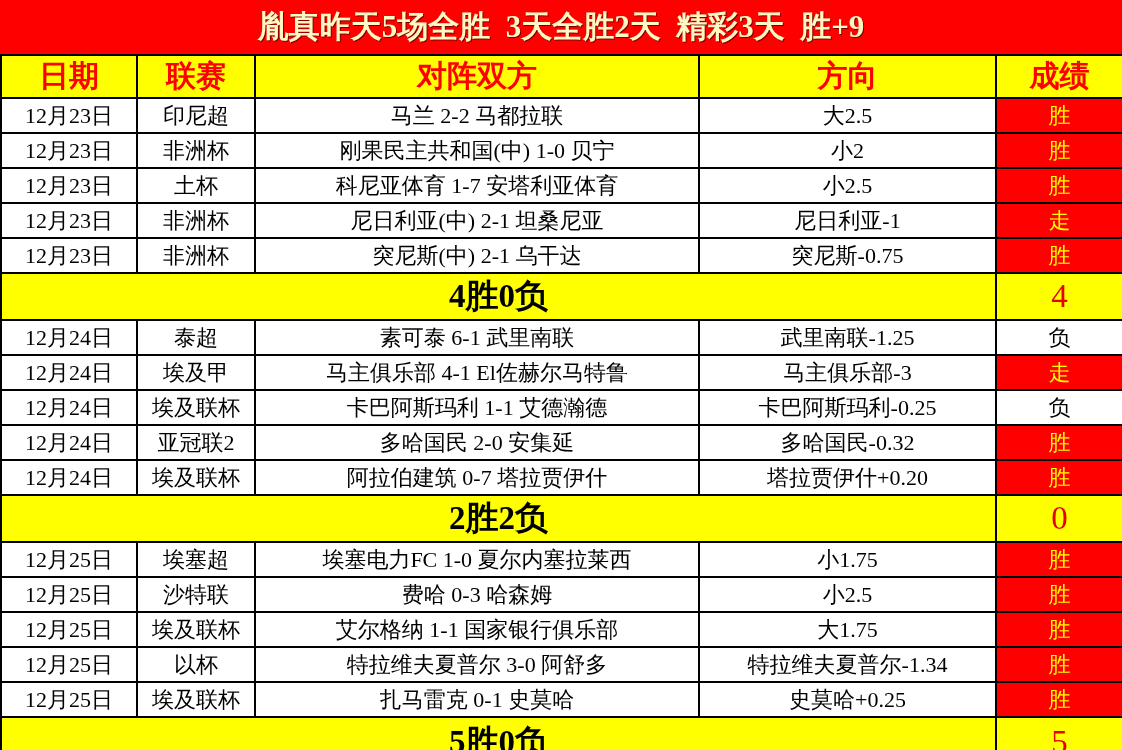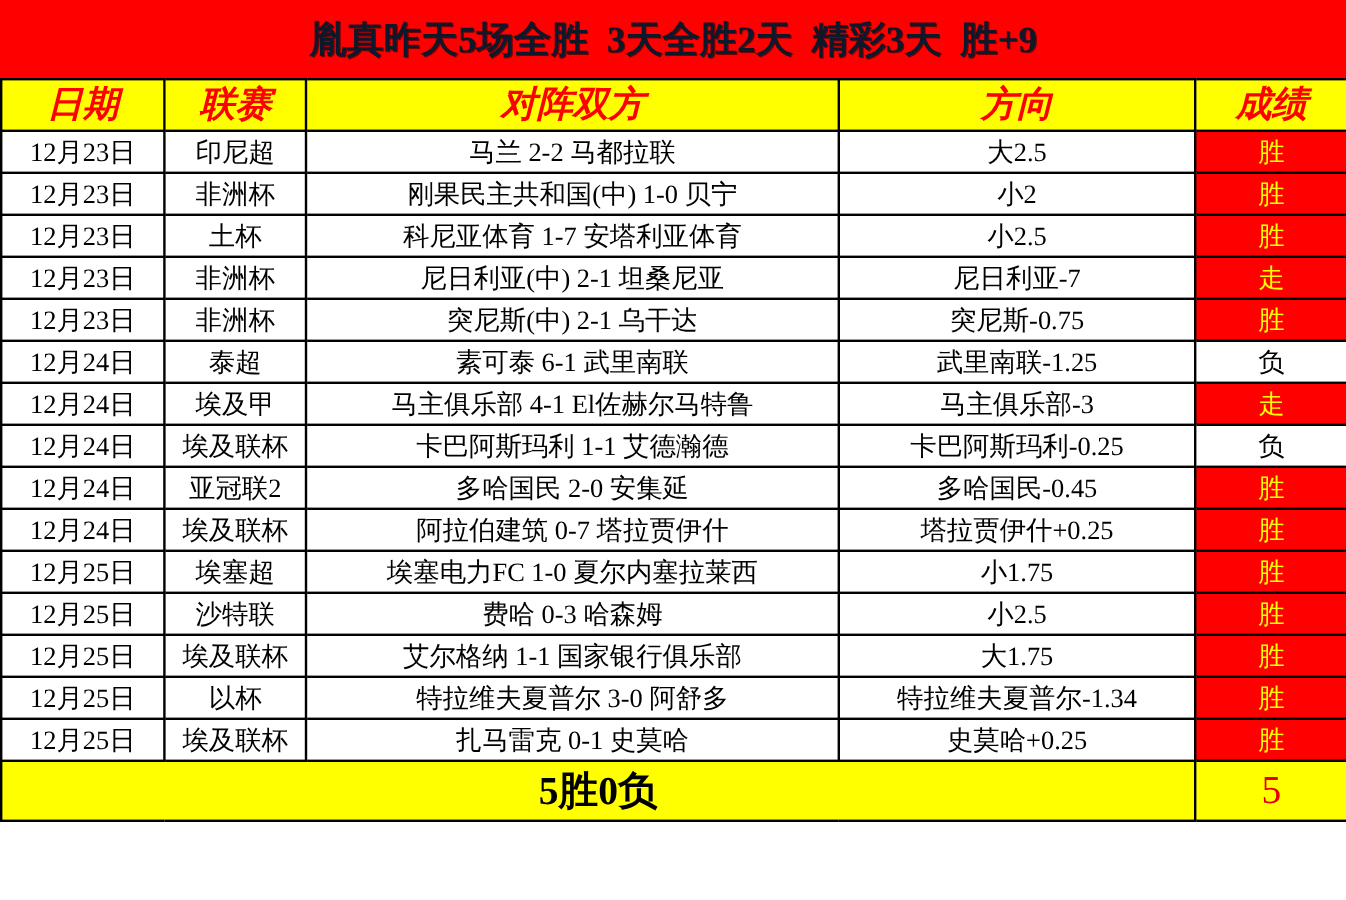--- a/index.html
+++ b/index.html
@@ -2,22 +2,22 @@
 <html><head>
 <meta charset="utf-8">
 <style>
   html,body{margin:0;padding:0;}
   body{
     width:1122px;height:750px;background:#ffffff;
     font-family:"Liberation Serif","DejaVu Serif",serif;
     overflow:hidden;
   }
   .banner{
-    width:1122px;height:65px;
-    background:#ff0000;color:#0f172a;
+    width:1122px;height:54px;
+    background:#ff0000;color:#fef9c3;
     display:flex;align-items:center;justify-content:center;
     font-size:31px;font-weight:bold;
     white-space:pre;
     text-shadow:1px 1px 0 #7a0000;
   }
   table.results{
     width:1122px;border-collapse:collapse;table-layout:fixed;
     border:2px solid #000;
   }
   col.c-date{width:136px;}
@@ -26,21 +26,21 @@
   col.c-direction{width:297px;}
   col.c-result{width:127px;}
   th,td{
     border:2px solid #000;
     text-align:center;vertical-align:middle;
     overflow:hidden;white-space:nowrap;
     padding:0 2px;box-sizing:border-box;
   }
   thead th{
     height:41px;background:#ffff00;color:#ff0000;
-    font-size:30px;font-weight:bold;font-style:italic;
+    font-size:30px;font-weight:bold;
   }
   tr.match-row td{
     height:35px;background:#ffffff;color:#000000;
     font-size:22px;font-weight:normal;
   }
   td.result-cell.win, td.result-cell.push{
     background:#ff0000;color:#ffff00;
   }
   td.result-cell.loss{
     background:#ffffff;color:#000000;
@@ -94,29 +94,33 @@
         <td class="date-cell">12月23日</td>
         <td class="league-cell">土杯</td>
         <td class="match-cell">科尼亚体育 1-7 安塔利亚体育</td>
         <td class="direction-cell">小2.5</td>
         <td class="result-cell win">胜</td>
       </tr>
       <tr class="match-row">
         <td class="date-cell">12月23日</td>
         <td class="league-cell">非洲杯</td>
         <td class="match-cell">尼日利亚(中) 2-1 坦桑尼亚</td>
-        <td class="direction-cell">尼日利亚-7</td>
+        <td class="direction-cell">尼日利亚-1</td>
         <td class="result-cell push">走</td>
       </tr>
       <tr class="match-row">
         <td class="date-cell">12月23日</td>
         <td class="league-cell">非洲杯</td>
         <td class="match-cell">突尼斯(中) 2-1 乌干达</td>
         <td class="direction-cell">突尼斯-0.75</td>
         <td class="result-cell win">胜</td>
+      </tr>
+      <tr class="summary-row">
+        <td class="summary-label" colspan="4">4胜0负</td>
+        <td class="summary-score">4</td>
       </tr>
       <tr class="match-row">
         <td class="date-cell">12月24日</td>
         <td class="league-cell">泰超</td>
         <td class="match-cell">素可泰 6-1 武里南联</td>
         <td class="direction-cell">武里南联-1.25</td>
         <td class="result-cell loss">负</td>
       </tr>
       <tr class="match-row">
         <td class="date-cell">12月24日</td>
@@ -129,29 +133,33 @@
         <td class="date-cell">12月24日</td>
         <td class="league-cell">埃及联杯</td>
         <td class="match-cell">卡巴阿斯玛利 1-1 艾德瀚德</td>
         <td class="direction-cell">卡巴阿斯玛利-0.25</td>
         <td class="result-cell loss">负</td>
       </tr>
       <tr class="match-row">
         <td class="date-cell">12月24日</td>
         <td class="league-cell">亚冠联2</td>
         <td class="match-cell">多哈国民 2-0 安集延</td>
-        <td class="direction-cell">多哈国民-0.45</td>
+        <td class="direction-cell">多哈国民-0.32</td>
         <td class="result-cell win">胜</td>
       </tr>
       <tr class="match-row">
         <td class="date-cell">12月24日</td>
         <td class="league-cell">埃及联杯</td>
         <td class="match-cell">阿拉伯建筑 0-7 塔拉贾伊什</td>
-        <td class="direction-cell">塔拉贾伊什+0.25</td>
+        <td class="direction-cell">塔拉贾伊什+0.20</td>
         <td class="result-cell win">胜</td>
+      </tr>
+      <tr class="summary-row">
+        <td class="summary-label" colspan="4">2胜2负</td>
+        <td class="summary-score">0</td>
       </tr>
       <tr class="match-row">
         <td class="date-cell">12月25日</td>
         <td class="league-cell">埃塞超</td>
         <td class="match-cell">埃塞电力FC 1-0 夏尔内塞拉莱西</td>
         <td class="direction-cell">小1.75</td>
         <td class="result-cell win">胜</td>
       </tr>
       <tr class="match-row">
         <td class="date-cell">12月25日</td>

